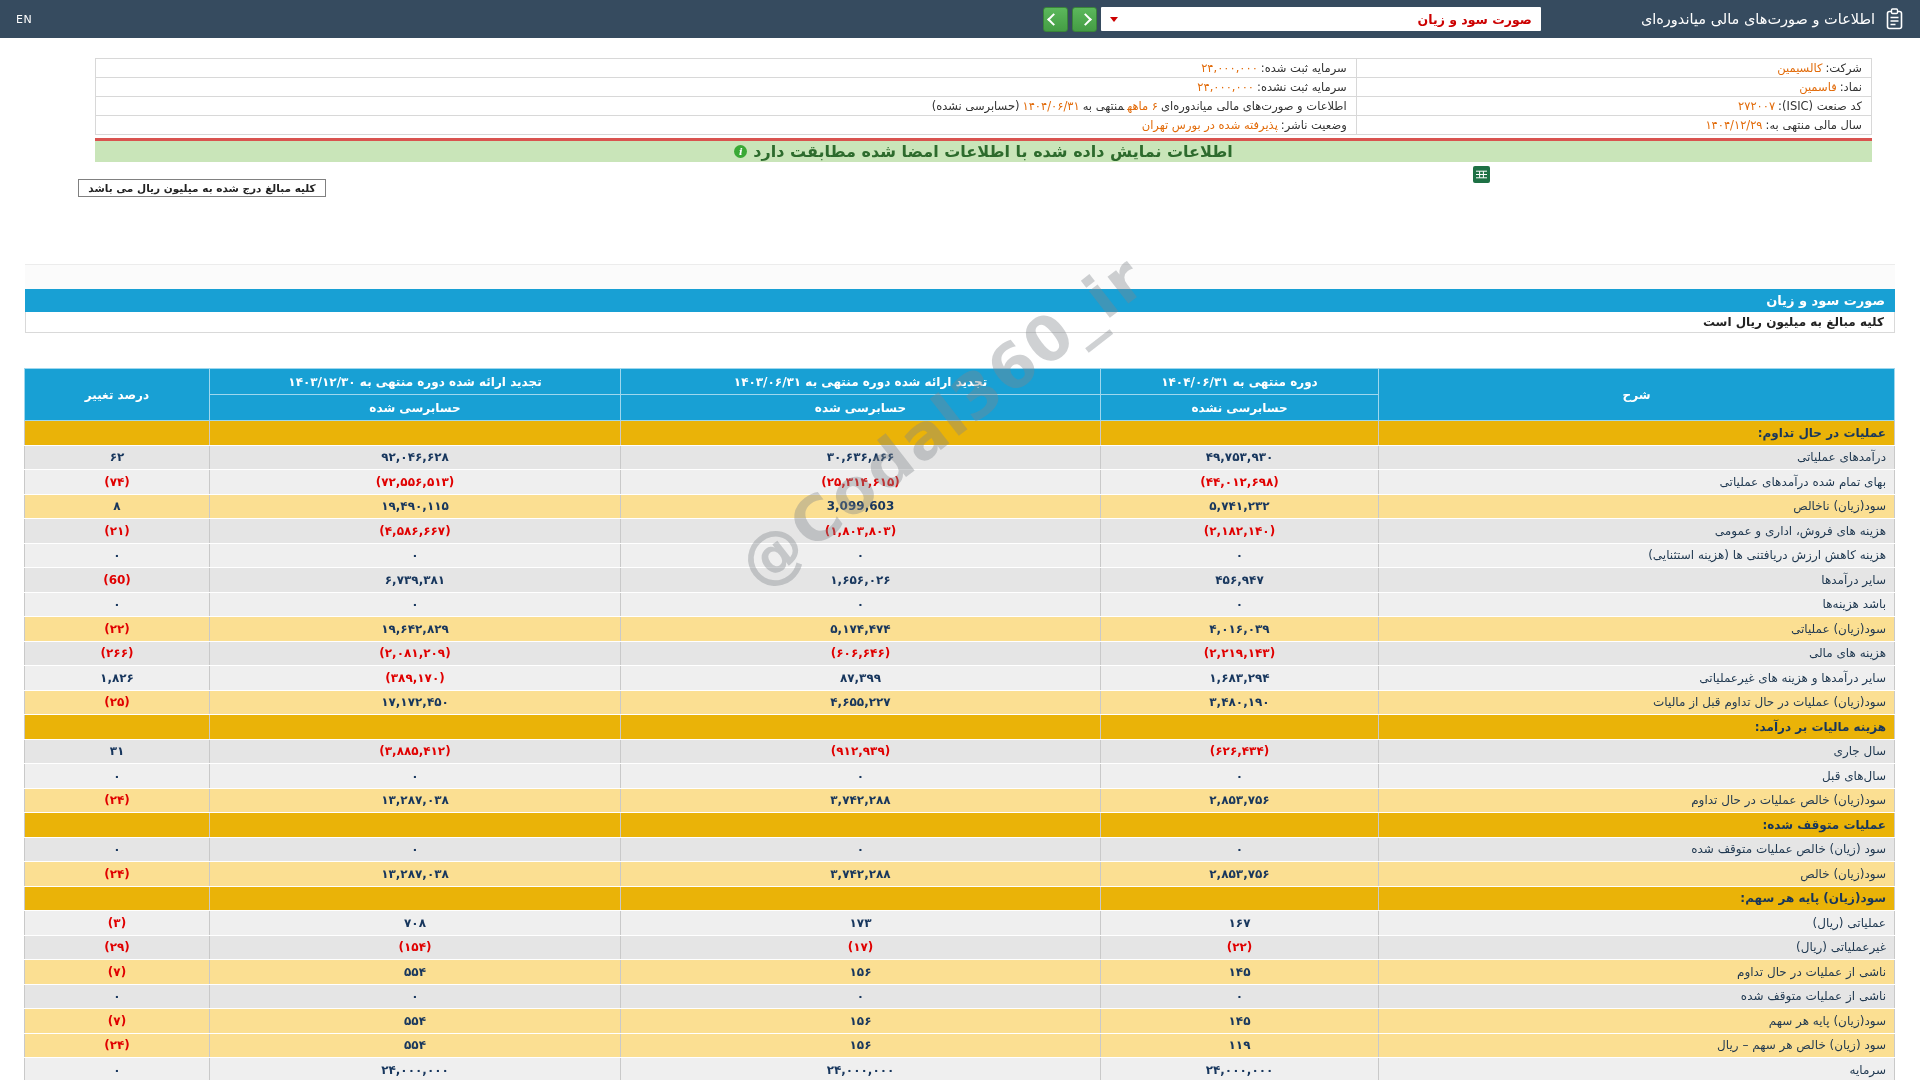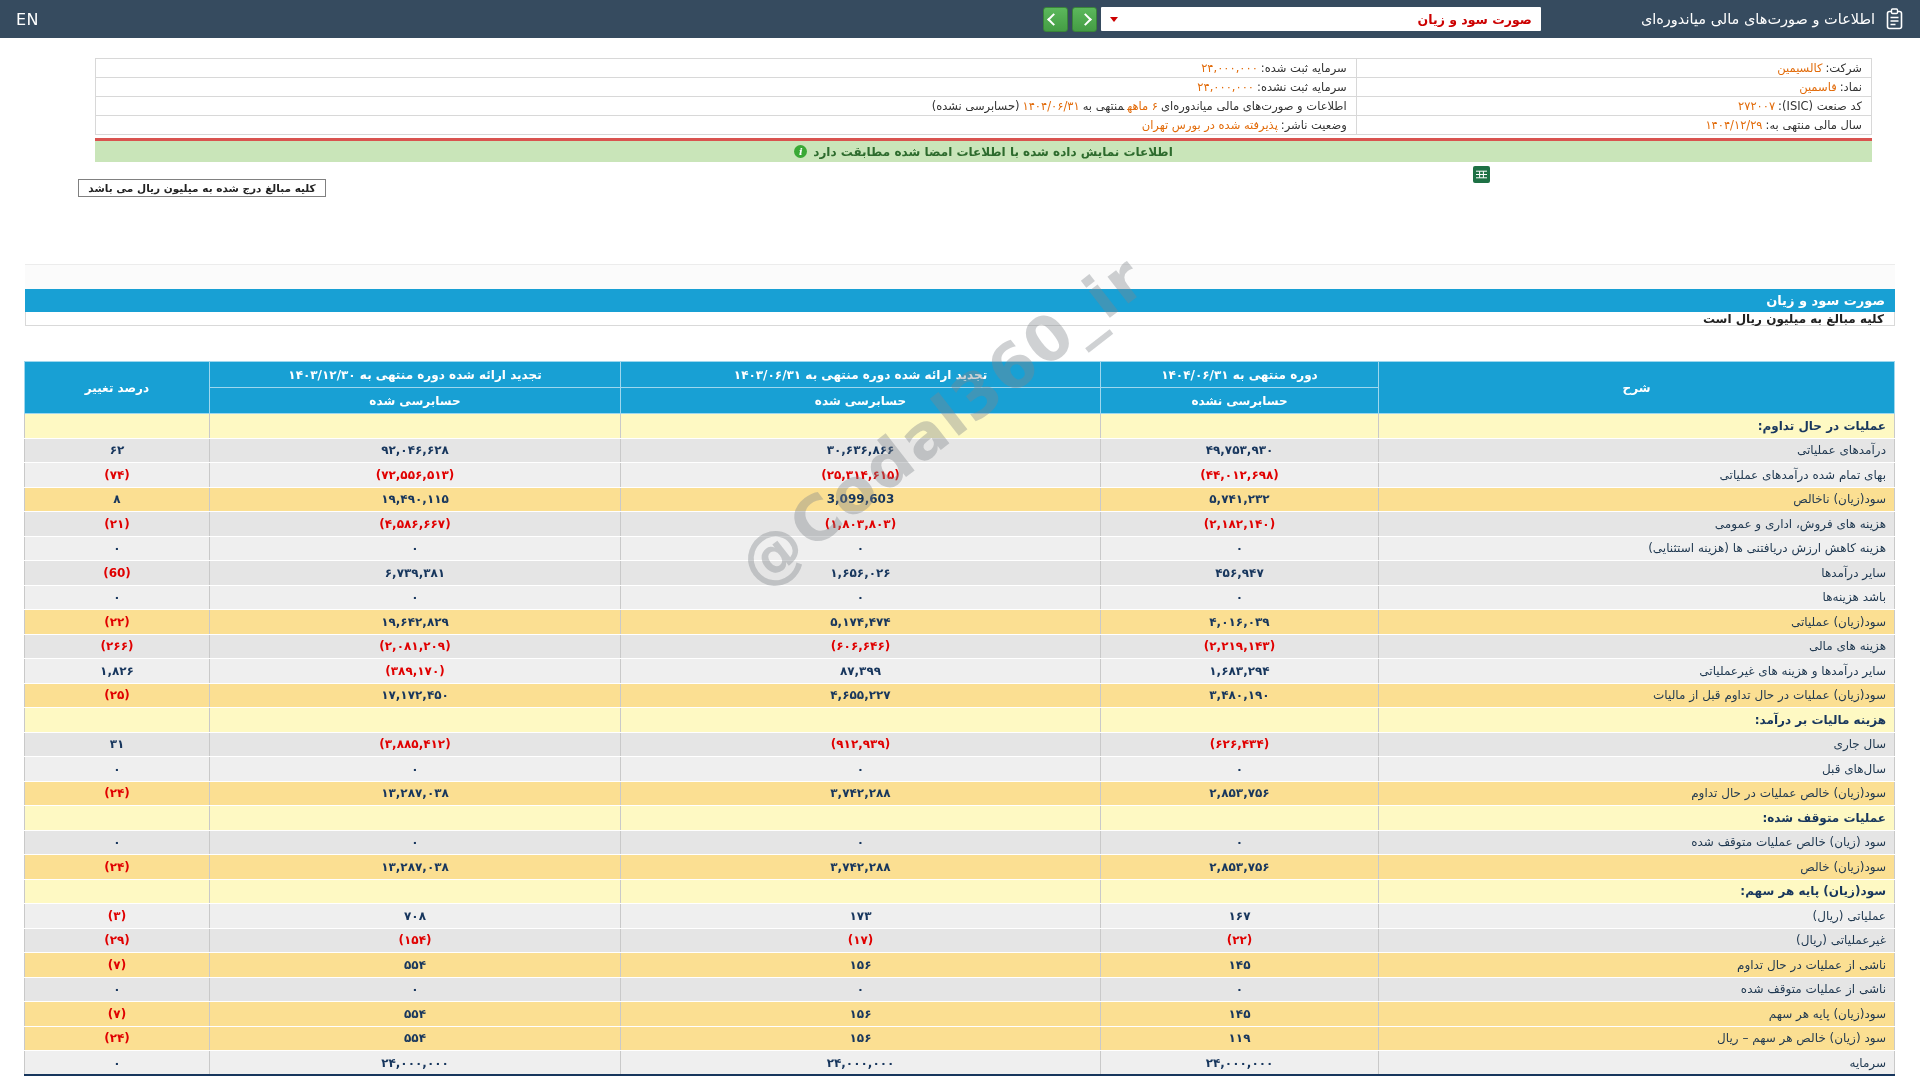--- a/index.html
+++ b/index.html
@@ -10,56 +10,56 @@
   .report-select{width:440px;height:24px;background:#fff;border-radius:1px;display:flex;align-items:center;
     justify-content:space-between;padding:0 9px;box-sizing:border-box;cursor:pointer}
   .report-select .sel-txt{color:#cc0000;font-size:12.5px;font-weight:bold}
   .sel-caret{width:0;height:0;border-left:4px solid transparent;border-right:4px solid transparent;border-top:5px solid #cc0000}
   .navbtn{width:23px;height:23px;margin-right:4px;background:linear-gradient(#5cb85c,#449d44);
     border:1px solid #398439;border-radius:3px;display:flex;align-items:center;justify-content:center;cursor:pointer}
   .chev{width:7px;height:7px;border-left:2px solid #fff;border-bottom:2px solid #fff;display:block}
   .chev-left{transform:rotate(45deg);margin-right:3px}
   .chev-right{transform:rotate(-135deg);margin-left:3px}
   .flex-spacer{flex:1}
-  .en-link{color:#fff;font-size:16px;cursor:pointer;letter-spacing:.5px}
+  .en-link{color:#fff;font-size:11px;cursor:pointer;letter-spacing:.5px}
   
   .info-wrap{margin:20px 48px 0 95px}
   .info-table{width:100%;border-collapse:collapse;font-size:11.5px;background:#fff}
   .info-table td{border:1px solid #d8d8d8;height:18px;padding:0 9px;color:#333;white-space:nowrap}
   .info-table td span{margin-left:3px}
   .orange{color:#e26b0a}
   .red-line{height:3px;background:#d9534f;margin:3px 48px 0 95px}
   .banner{margin:0 48px 0 95px;background:#c9e5b9;height:21px;display:flex;align-items:center;justify-content:center;gap:6px}
-  .banner-txt{color:#2d6b2d;font-weight:bold;font-size:12px}
+  .banner-txt{color:#2d6b2d;font-weight:bold;font-size:16px}
   .info-ic{width:13px;height:13px;border-radius:50%;background:#39a935;color:#fff;font-size:9.5px;font-weight:bold;
     font-style:italic;display:flex;align-items:center;justify-content:center;font-family:"DejaVu Serif",serif}
   .note-row{position:relative;height:20px;margin-top:4px}
   .note-box{position:absolute;left:78px;top:13px;width:246px;height:16px;border:1px solid #808080;background:#fff;
     display:flex;align-items:center;justify-content:center;font-size:10.5px;font-weight:bold;color:#222}
   .excel-ic{position:absolute;left:1473px;top:0;cursor:pointer}
   
   .spacer-bar{height:24px;background:#fbfbfb;border-top:1px solid #ececec;margin:78px 25px 0 25px}
   .section-bar{height:23px;background:#18a0d4;margin:0 25px;display:flex;align-items:center;padding:0 10px;box-sizing:border-box}
   .section-bar-txt{color:#fff;font-weight:bold;font-size:13px}
-  .subtitle-row{height:14px;margin:0 25px;border:1px solid #d9d9d9;border-top:none;display:flex;align-items:center;
+  .subtitle-row{height:21px;margin:0 25px;border:1px solid #d9d9d9;border-top:none;display:flex;align-items:center;
     padding:0 10px;font-weight:bold;font-size:12px;color:#222;box-sizing:border-box;background:#fff}
   
   .main-table{margin:35px 25px 0 25px;width:1870px;border-collapse:collapse;table-layout:fixed;font-size:12px}
   .main-table thead th{background:#18a0d4;color:#fff;font-weight:bold;height:25px;border:1px solid #9ed7ee;
     font-size:12px;padding:0 4px}
   .main-table tbody td{height:24.5px;border-left:1px solid #c9c9c9;border-right:1px solid #c9c9c9;
     border-bottom:1px solid #fff;padding:0 8px;box-sizing:border-box}
   .main-table tbody tr:last-child td{border-bottom:2px solid #17365d}
   td.lbl{text-align:right;color:#1f3850}
   td.val{text-align:center;color:#17365d;font-weight:bold;direction:ltr}
   td.val.neg{color:#e00000}
   tr.r-blue td{background:#e5e5e5}
   tr.r-white td{background:#efefef}
   tr.r-yellow td{background:#fbdf92}
-  tr.section-row td{background:#fef9c3;font-weight:bold;color:#17365d}
+  tr.section-row td{background:#eab308;font-weight:bold;color:#17365d}
   
   .watermark{position:absolute;left:725px;top:545px;transform:rotate(-38deg);transform-origin:0 0;
     font-size:62px;font-weight:bold;color:rgba(128,133,140,.38);letter-spacing:2px;pointer-events:none;z-index:9;
     direction:ltr;white-space:nowrap}
 </style>
 </head>
 <body>
 
 <div class="topbar">
   <span style="display:flex">

